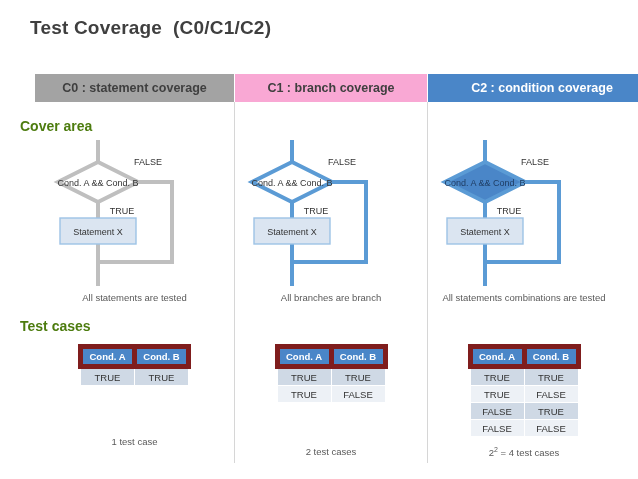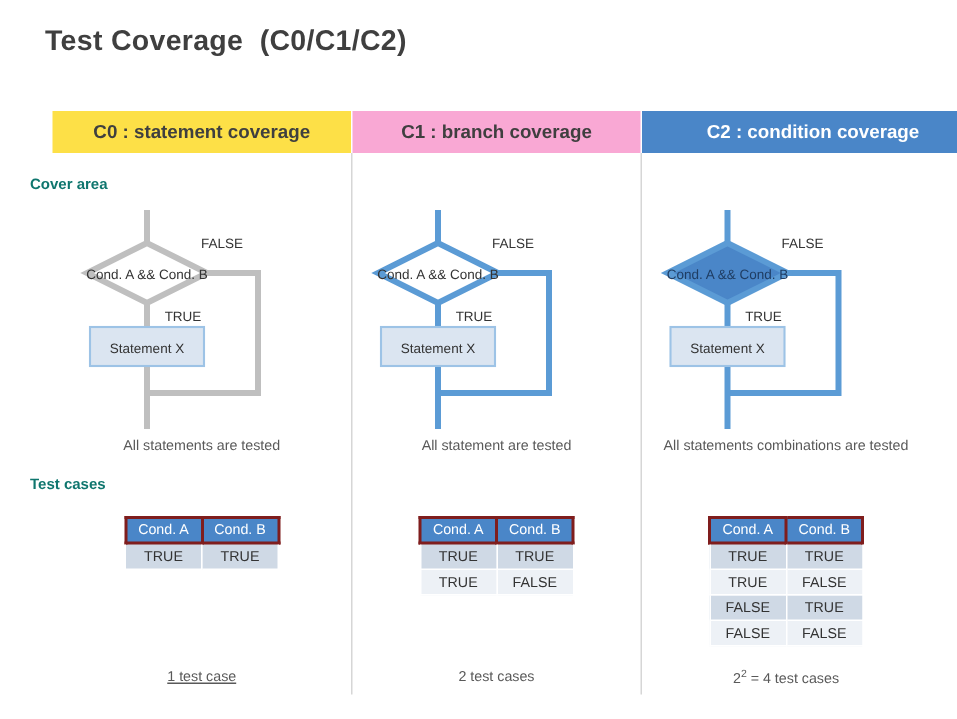--- a/index.html
+++ b/index.html
@@ -19,33 +19,33 @@
     font-size:19px;font-weight:bold;color:#3f3f3f;
     letter-spacing:.2px;white-space:pre;
   }
 
   
   .colhead{
     position:absolute;top:74px;height:28px;
     display:flex;align-items:center;justify-content:center;
     font-size:12.5px;font-weight:bold;white-space:pre;
   }
-  #head-c0{left:35px;width:199px;background:#fde047;color:#3f3f3f;}
+  #head-c0{left:35px;width:199px;background:#a3a3a3;color:#3f3f3f;}
   #head-c1{left:235px;width:192px;background:#f9a8d4;color:#3f3f3f;}
   #head-c2{left:428px;width:228px;background:#4a86c8;color:#ffffff;}
 
   
   .divider{position:absolute;top:102px;width:1px;height:361px;background:#d6d6d6;}
   #div-1{left:234px;}
   #div-2{left:427px;}
 
   
   .rowlabel{
     position:absolute;left:20px;
-    font-size:10px;font-weight:bold;color:#0f766e;white-space:pre;
+    font-size:14px;font-weight:bold;color:#4d7c0f;white-space:pre;
   }
   #label-cover{top:118px;}
   #label-cases{top:318px;}
 
   
   .flow{position:absolute;top:140px;width:192px;height:150px;}
   #flow-c0{left:38px;}
   #flow-c1{left:235px;}
   #flow-c2{left:428px;}
   .flow svg{display:block;}
@@ -61,38 +61,38 @@
   
   .tcwrap{position:absolute;top:344px;}
   #tc-c0{left:35px;width:199px;}
   #tc-c1{left:235px;width:192px;}
   #tc-c2{left:428px;width:192px;}
   .tcwrap table{
     border-collapse:collapse;margin:0 auto;
     font-size:9.5px;
   }
   .tcwrap th{
-    background:#4a86c8;color:#ffffff;font-weight:normal;
+    background:#4a86c8;color:#ffffff;font-weight:bold;
     padding:0;height:15px;width:49px;
-    text-align:center;border:2px solid #7f1d1d;
+    text-align:center;border:5px solid #7f1d1d;
     white-space:pre;
   }
   .tcwrap td{
     color:#333333;padding:0;height:16px;width:49px;
     text-align:center;border:1px solid #ffffff;
     white-space:pre;
   }
   .tcwrap tr.r-dark td{background:#cfd9e5;}
   .tcwrap tr.r-light td{background:#edf1f6;}
 
   .tccap{
     position:absolute;
     font-size:9.5px;color:#595959;text-align:center;white-space:pre;
   }
-  #tccap-c0{left:35px;top:446px;width:199px;text-decoration:underline;}
+  #tccap-c0{left:35px;top:436px;width:199px;}
   #tccap-c1{left:235px;top:446px;width:192px;}
   #tccap-c2{left:428px;top:446px;width:192px;}
   .tccap sup{font-size:7px;vertical-align:super;}
 </style>
 </head>
 <body>
 
 <div class="stage">
 
   <div class="title">Test Coverage  (C0/C1/C2)</div>
@@ -152,21 +152,21 @@
       <path d="M57,22 L17,42 L57,62 L97,42 Z" fill="#4a86c8" stroke="#5b9bd5" stroke-width="4"></path>
       <rect x="19" y="78" width="76" height="26" fill="#dbe5f1" stroke="#9dc3e6" stroke-width="1.4"></rect>
       <text x="57" y="46" font-family="Liberation Sans, sans-serif" font-size="9" fill="#1f3d63" text-anchor="middle">Cond. A &amp;&amp; Cond. B</text>
       <text x="107" y="25" font-family="Liberation Sans, sans-serif" font-size="9" fill="#333333" text-anchor="middle">FALSE</text>
       <text x="81" y="74" font-family="Liberation Sans, sans-serif" font-size="9" fill="#333333" text-anchor="middle">TRUE</text>
       <text x="57" y="95" font-family="Liberation Sans, sans-serif" font-size="9" fill="#333333" text-anchor="middle">Statement X</text>
     </svg>
   </div>
 
   <div class="flowcap" id="cap-c0">All statements are tested</div>
-  <div class="flowcap" id="cap-c1">All statement are tested</div>
+  <div class="flowcap" id="cap-c1">All branches are branch</div>
   <div class="flowcap" id="cap-c2">All statements combinations are tested</div>
 
   <div class="tcwrap" id="tc-c0">
       <table>
         <thead>
           <tr>
             <th>Cond. A</th>
             <th>Cond. B</th>
           </tr>
         </thead>

